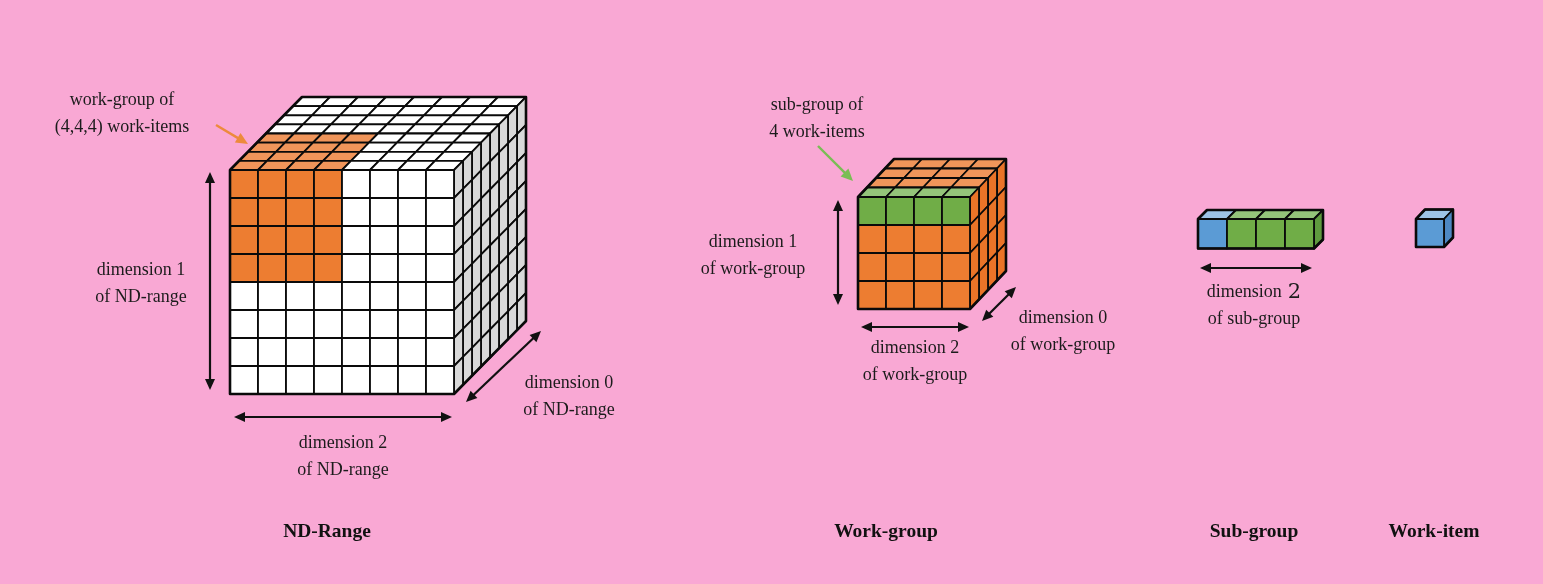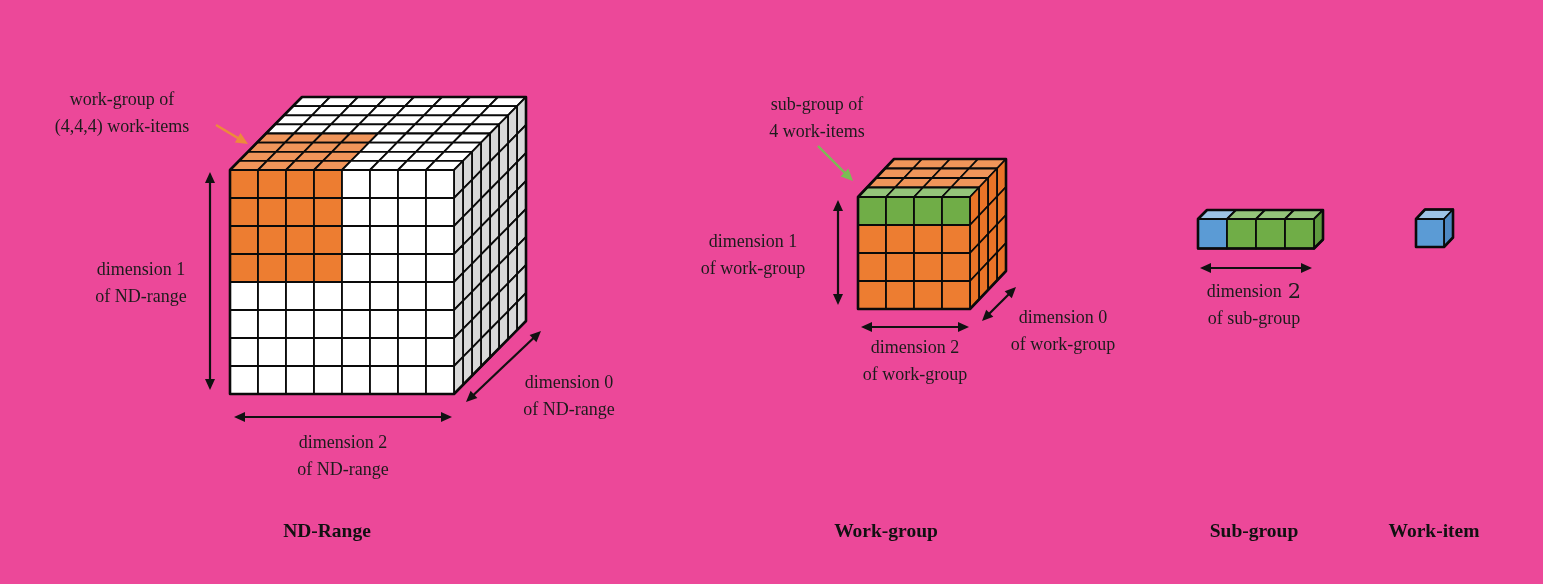--- a/index.html
+++ b/index.html
@@ -1,16 +1,16 @@
 <!DOCTYPE html>
 <html><head>
 <meta charset="utf-8">
 <style>
   html,body{margin:0;padding:0;background:#ffffff;}
-  .stage{position:relative;width:1543px;height:584px;background:#ec4899;overflow:hidden;}
+  .stage{position:relative;width:1543px;height:584px;background:#f9a8d4;overflow:hidden;}
   svg{display:block;}
   .lbl{font-family:"Liberation Serif","DejaVu Serif",serif;font-size:18px;fill:#1c1c1c;text-anchor:middle;}
   .num2{font-family:"DejaVu Serif",serif;font-size:21px;}
   .cap{font-family:"Liberation Serif","DejaVu Serif",serif;font-size:19.5px;font-weight:bold;fill:#111111;text-anchor:middle;}
 </style>
 </head>
 <body>
 
 <div class="stage">
   <svg width="1543" height="584" viewBox="0 0 1543 584">

